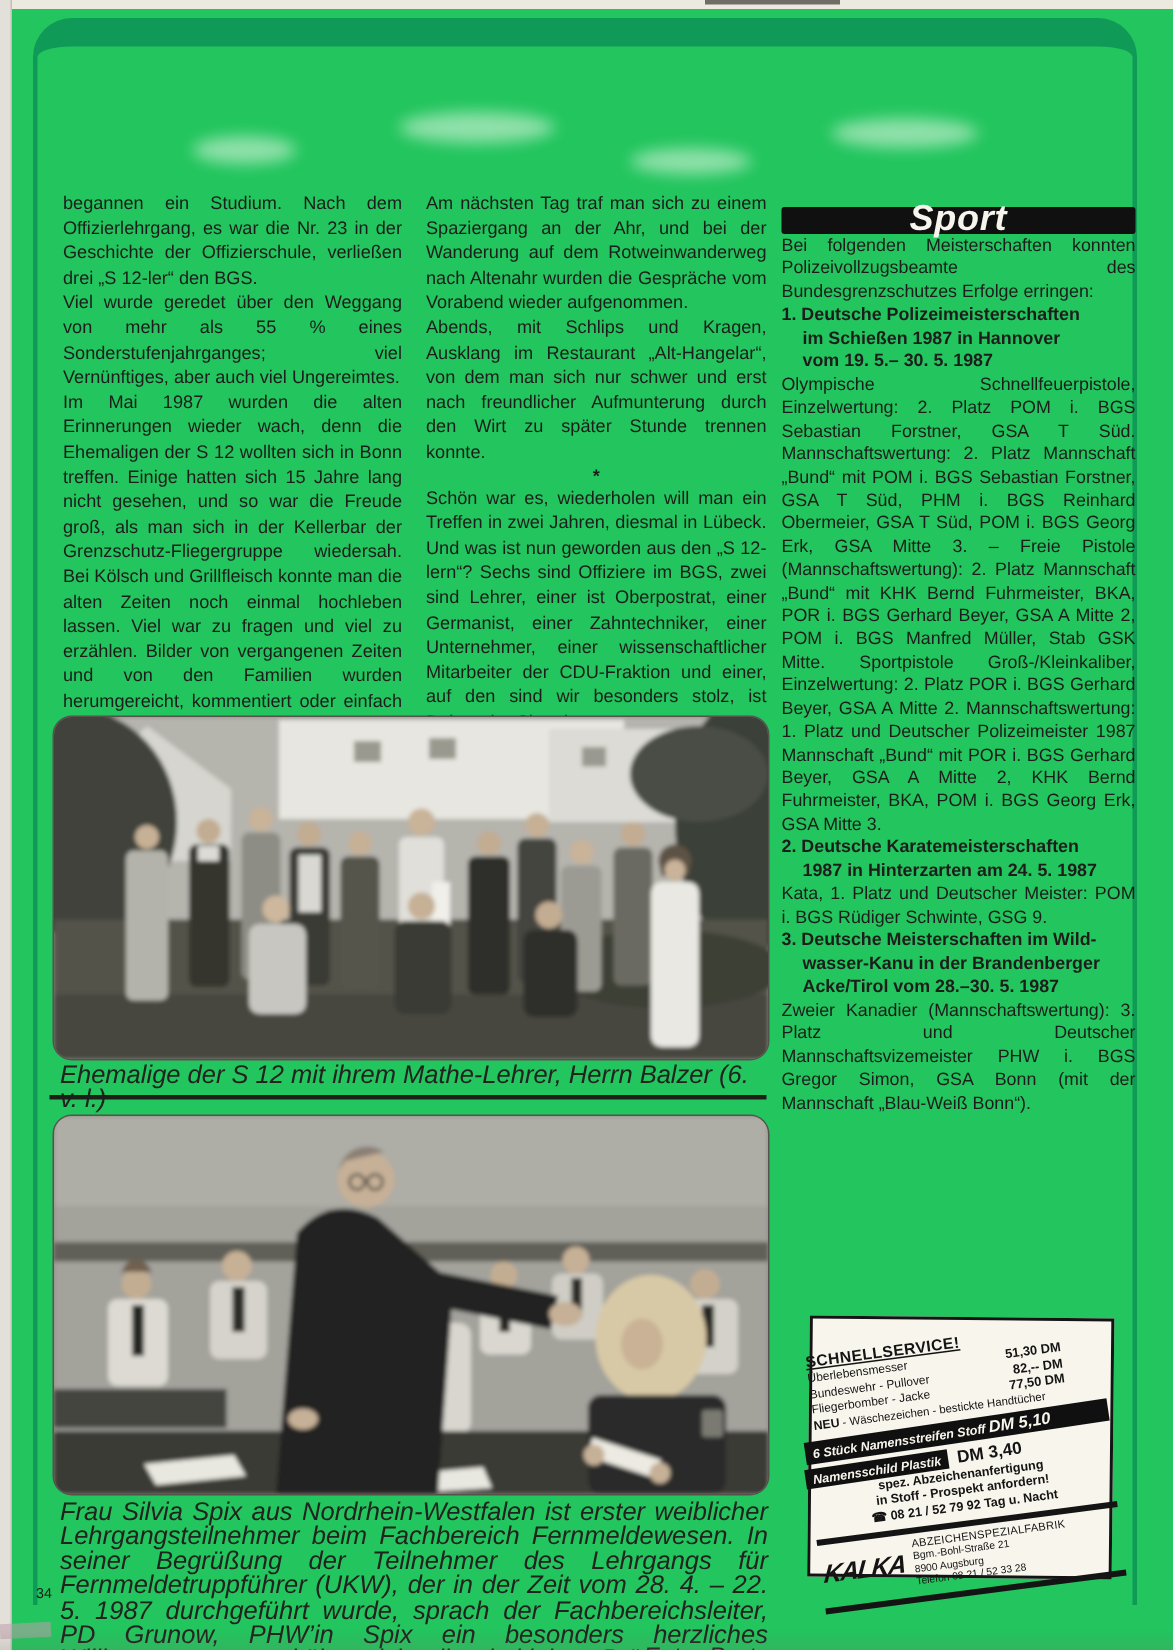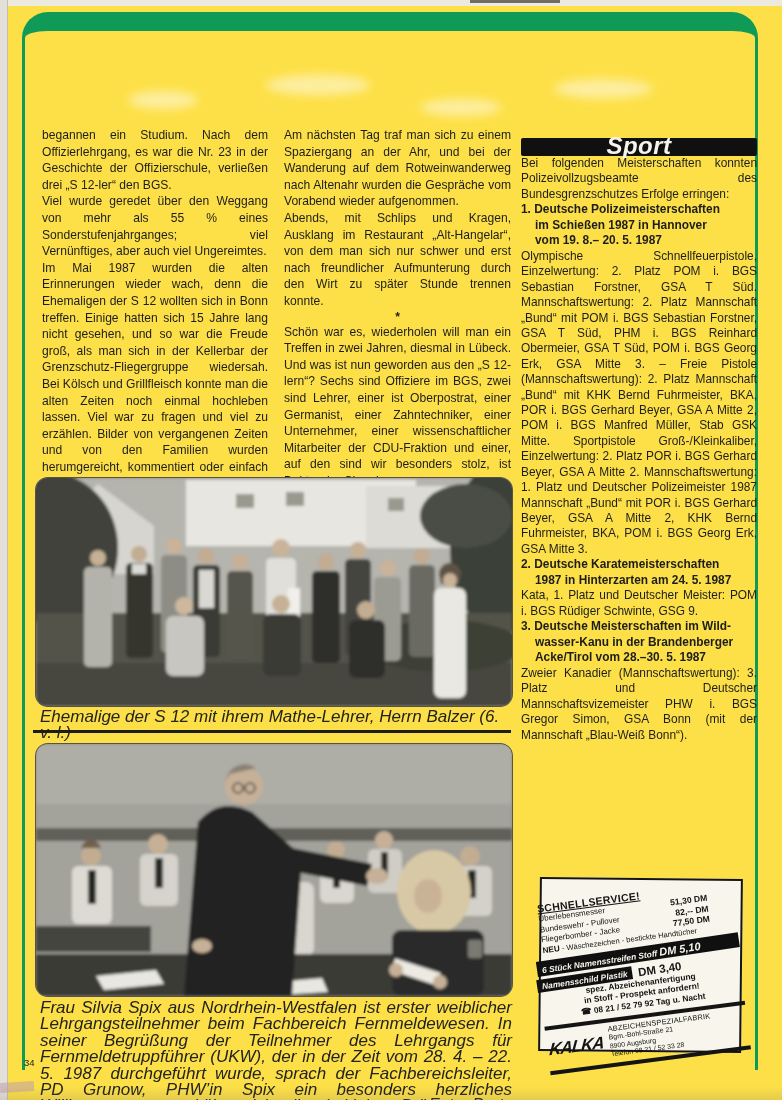--- a/index.html
+++ b/index.html
@@ -1,17 +1,17 @@
 <!DOCTYPE html>
 <html><head>
 <meta charset="utf-8">
 <style>
   html,body{margin:0;padding:0;}
   body{width:782px;height:1100px;position:relative;background:#dedbd3;font-family:"Liberation Sans",sans-serif;}
-  .page{position:absolute;inset:0;background:#fde047;color:#1d1d1b;overflow:hidden;}
+  .page{position:absolute;inset:0;background:#22c55e;color:#1d1d1b;overflow:hidden;}
   .scan-left{position:absolute;left:0;top:0;width:7px;height:100%;background:#e3e0da;border-right:1px solid #c2bfb7;}
   .scan-top{position:absolute;left:0;top:0;width:100%;height:6px;background:#eceadf;}
   .scan-notch{position:absolute;left:470px;top:0;width:90px;height:3px;background:#6f6d66;}
   .scan-bottom{position:absolute;left:0;bottom:0;width:100%;height:14px;background:linear-gradient(to bottom,rgba(0,0,0,0),rgba(120,110,100,.18));}
   .scan-pink{position:absolute;left:0;bottom:8px;width:34px;height:10px;background:#bd9fab;opacity:.55;transform:rotate(-3deg);}
   .green-frame{position:absolute;left:22px;top:12px;width:736px;height:1058px;box-sizing:border-box;
     border-left:3px solid #0f9a57;border-right:3px solid #0f9a57;border-top:19px solid #0f9a57;
     border-radius:26px 26px 0 0;}
   .ghost{position:absolute;left:70px;top:55px;width:620px;height:75px;opacity:.5;filter:blur(5px);
     background:
@@ -225,21 +225,21 @@
   </div>
 
   <div class="col col3">
     <div class="sport-box">
       <span>Sport</span>
     </div>
     <p class="sport-intro">Bei folgenden Meisterschaften konnten Polizeivollzugsbeamte des Bundesgrenzschutzes Erfolge erringen:</p>
 
     <p class="item-h">1. Deutsche Polizeimeisterschaften
 im Schießen 1987 in Hannover
-vom 19. 8.– 20. 5. 1987</p>
+vom 19. 5.– 30. 5. 1987</p>
     <p class="item-b">Olympische Schnellfeuerpistole, Einzelwertung: 2. Platz POM i. BGS Sebastian Forstner, GSA T Süd. Mannschaftswertung: 2. Platz Mannschaft „Bund“ mit POM i. BGS Sebastian Forstner, GSA T Süd, PHM i. BGS Reinhard Obermeier, GSA T Süd, POM i. BGS Georg Erk, GSA Mitte 3. – Freie Pistole (Mannschaftswertung): 2. Platz Mannschaft „Bund“ mit KHK Bernd Fuhrmeister, BKA, POR i. BGS Gerhard Beyer, GSA A Mitte 2, POM i. BGS Manfred Müller, Stab GSK Mitte. Sportpistole Groß-/Kleinkaliber, Einzelwertung: 2. Platz POR i. BGS Gerhard Beyer, GSA A Mitte 2. Mannschaftswertung: 1. Platz und Deutscher Polizeimeister 1987 Mannschaft „Bund“ mit POR i. BGS Gerhard Beyer, GSA A Mitte 2, KHK Bernd Fuhrmeister, BKA, POM i. BGS Georg Erk, GSA Mitte 3.</p>
 
     <p class="item-h">2. Deutsche Karatemeisterschaften
 1987 in Hinterzarten am 24. 5. 1987</p>
     <p class="item-b">Kata, 1. Platz und Deutscher Meister: POM i. BGS Rüdiger Schwinte, GSG 9.</p>
 
     <p class="item-h">3. Deutsche Meisterschaften im Wild-
 wasser-Kanu in der Brandenberger
 Acke/Tirol vom 28.–30. 5. 1987</p>
     <p class="item-b">Zweier Kanadier (Mannschaftswertung): 3. Platz und Deutscher Mannschaftsvizemeister PHW i. BGS Gregor Simon, GSA Bonn (mit der Mannschaft „Blau-Weiß Bonn“).</p>

